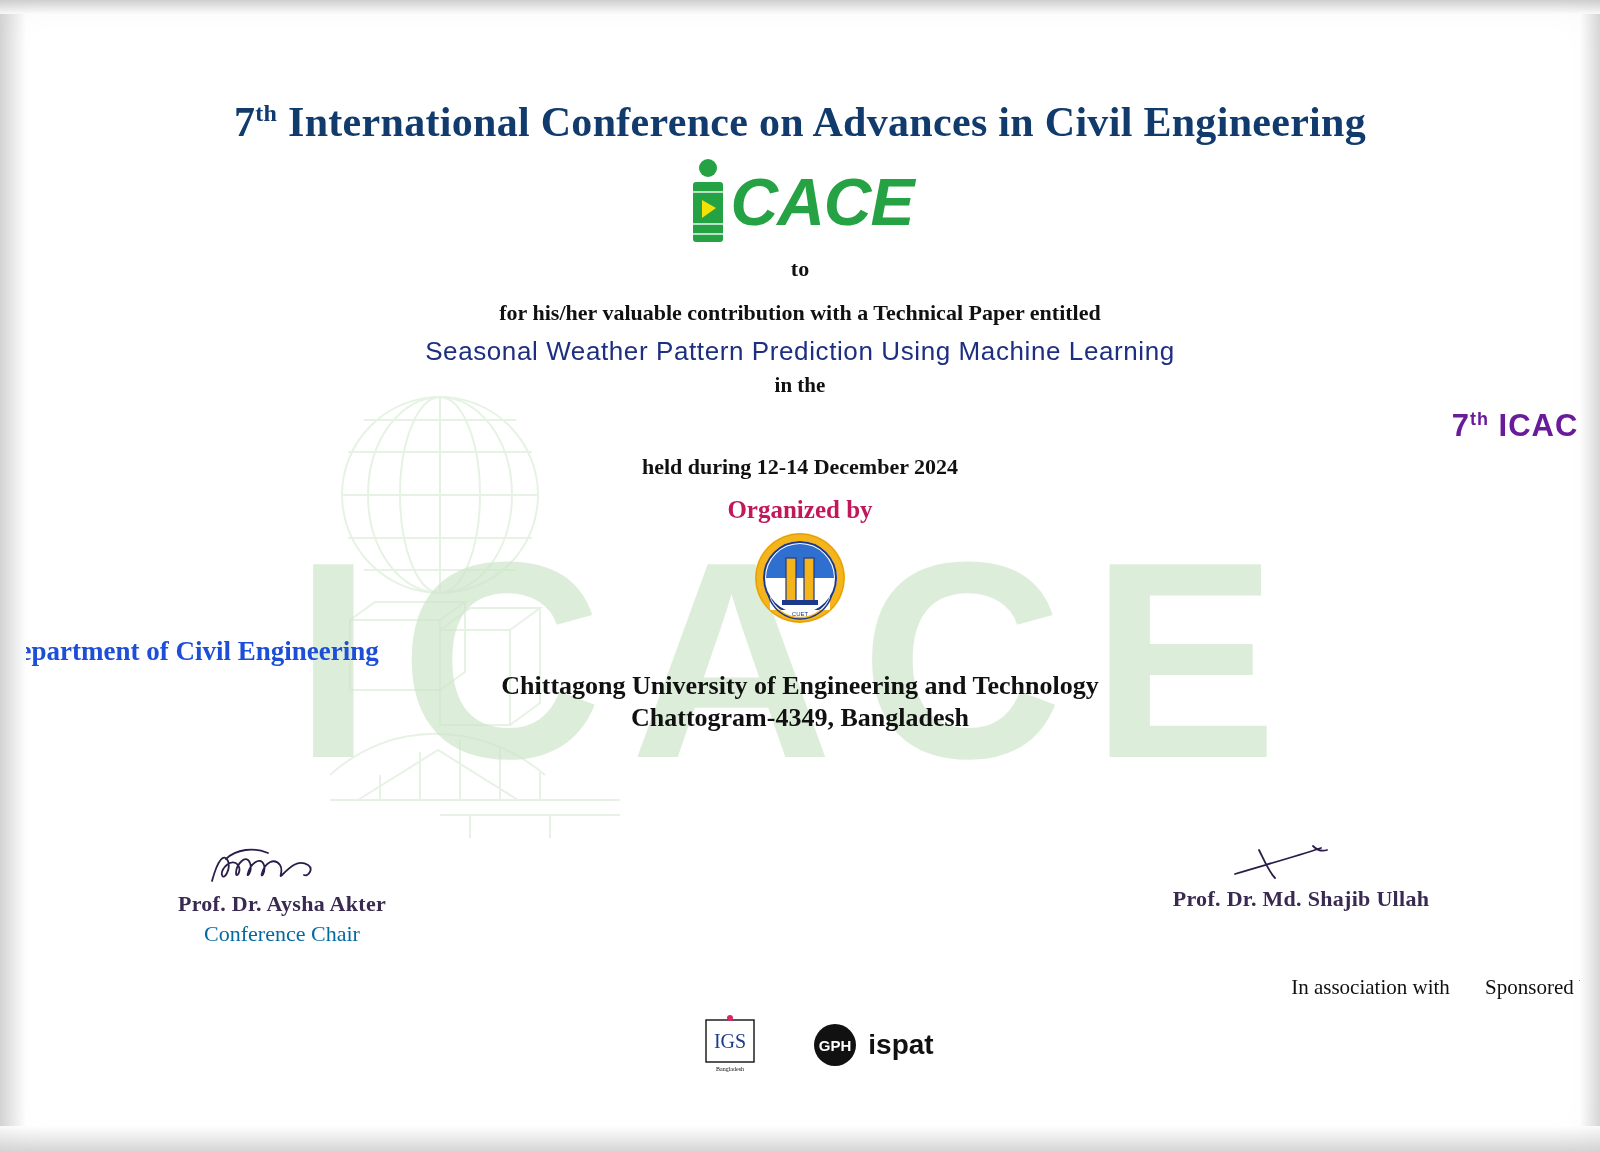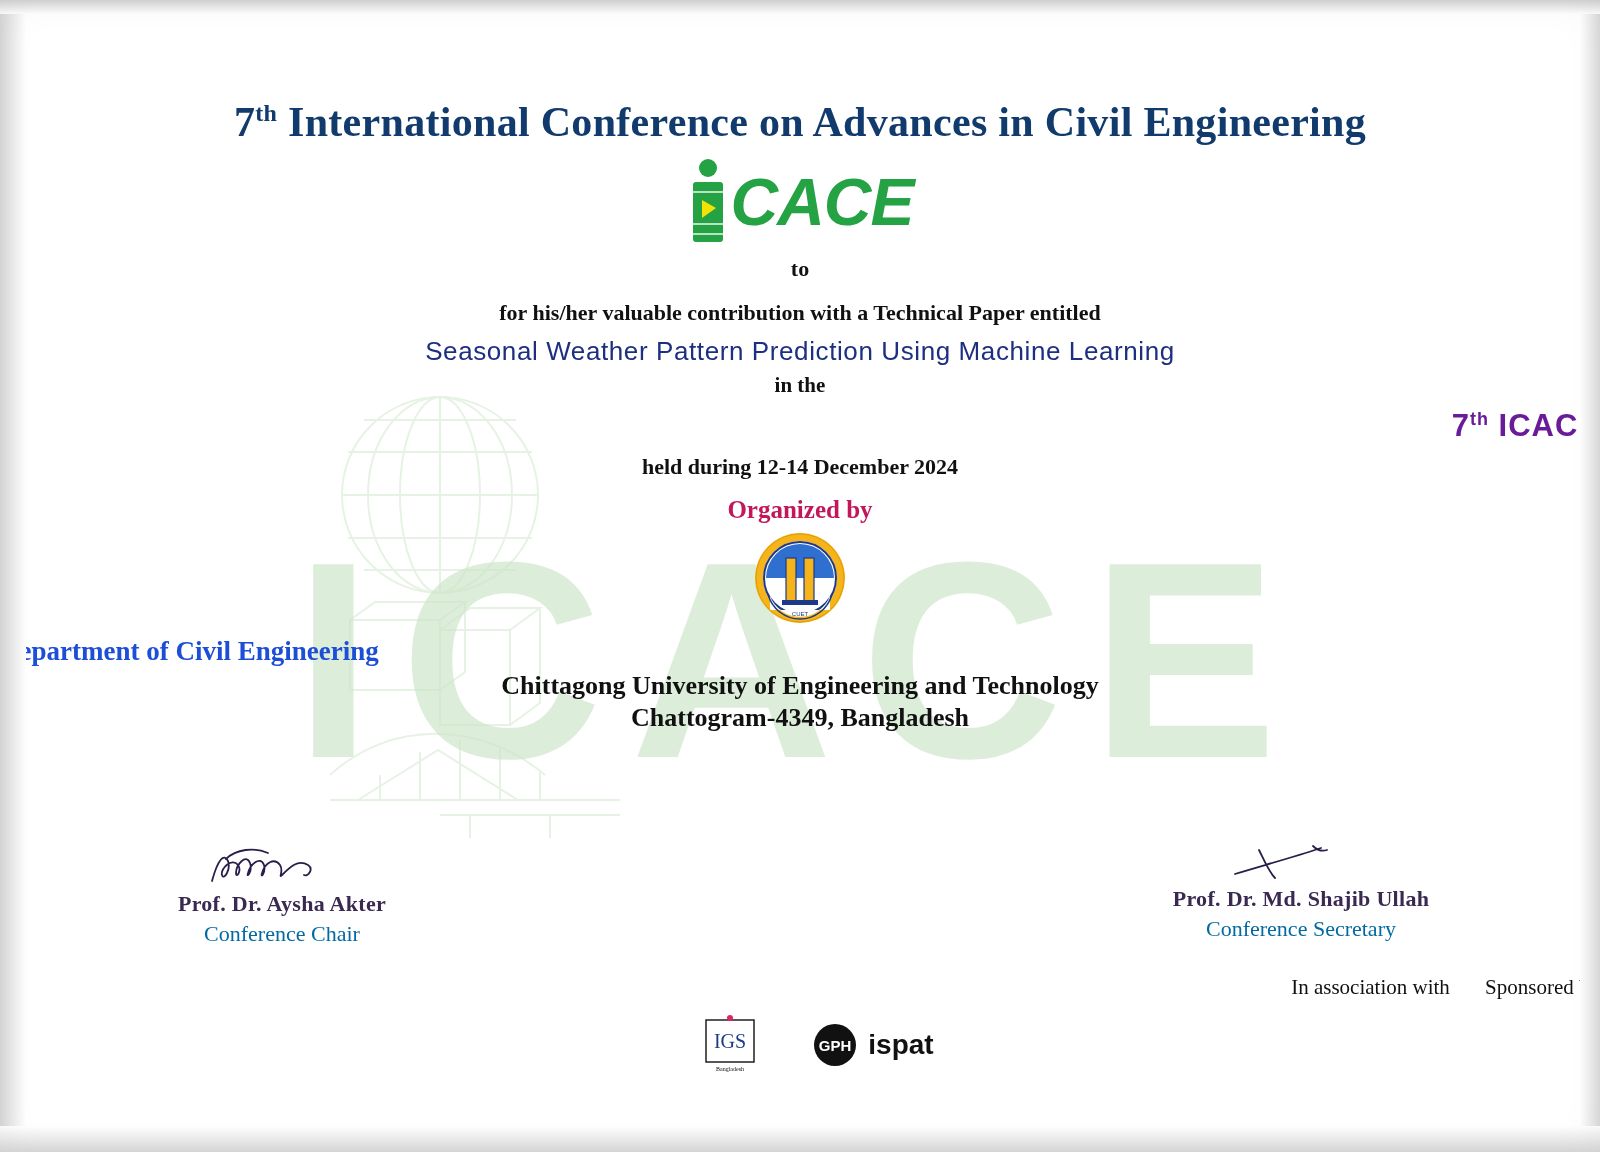--- a/index.html
+++ b/index.html
@@ -427,21 +427,20 @@
     <div class="sig-mark">
       <svg width="160" height="46" viewBox="0 0 160 46">
         <g fill="none" stroke="#2b1d4a" stroke-width="1.8" stroke-linecap="round">
           <path d="M14 34 C40 26 70 18 100 8"></path>
           <path d="M38 10 C44 22 48 32 54 38"></path>
           <path d="M92 6 C96 10 100 12 106 10"></path>
         </g>
       </svg>
     </div>
     <div class="sig-name">Prof. Dr. Md. Shajib Ullah</div>
-    <div class="sig-role">Conference Secretary</div>
   </div>
 
   <div class="footer">
     <div class="footer-labels">
       <span class="label-assoc">In association with</span>
       <span>Sponsored by</span>
     </div>
     <div class="footer-logos">
       <svg width="56" height="62" viewBox="0 0 56 62">
         <rect x="4" y="6" width="48" height="42" fill="none" stroke="#111" stroke-width="1.4"></rect>

